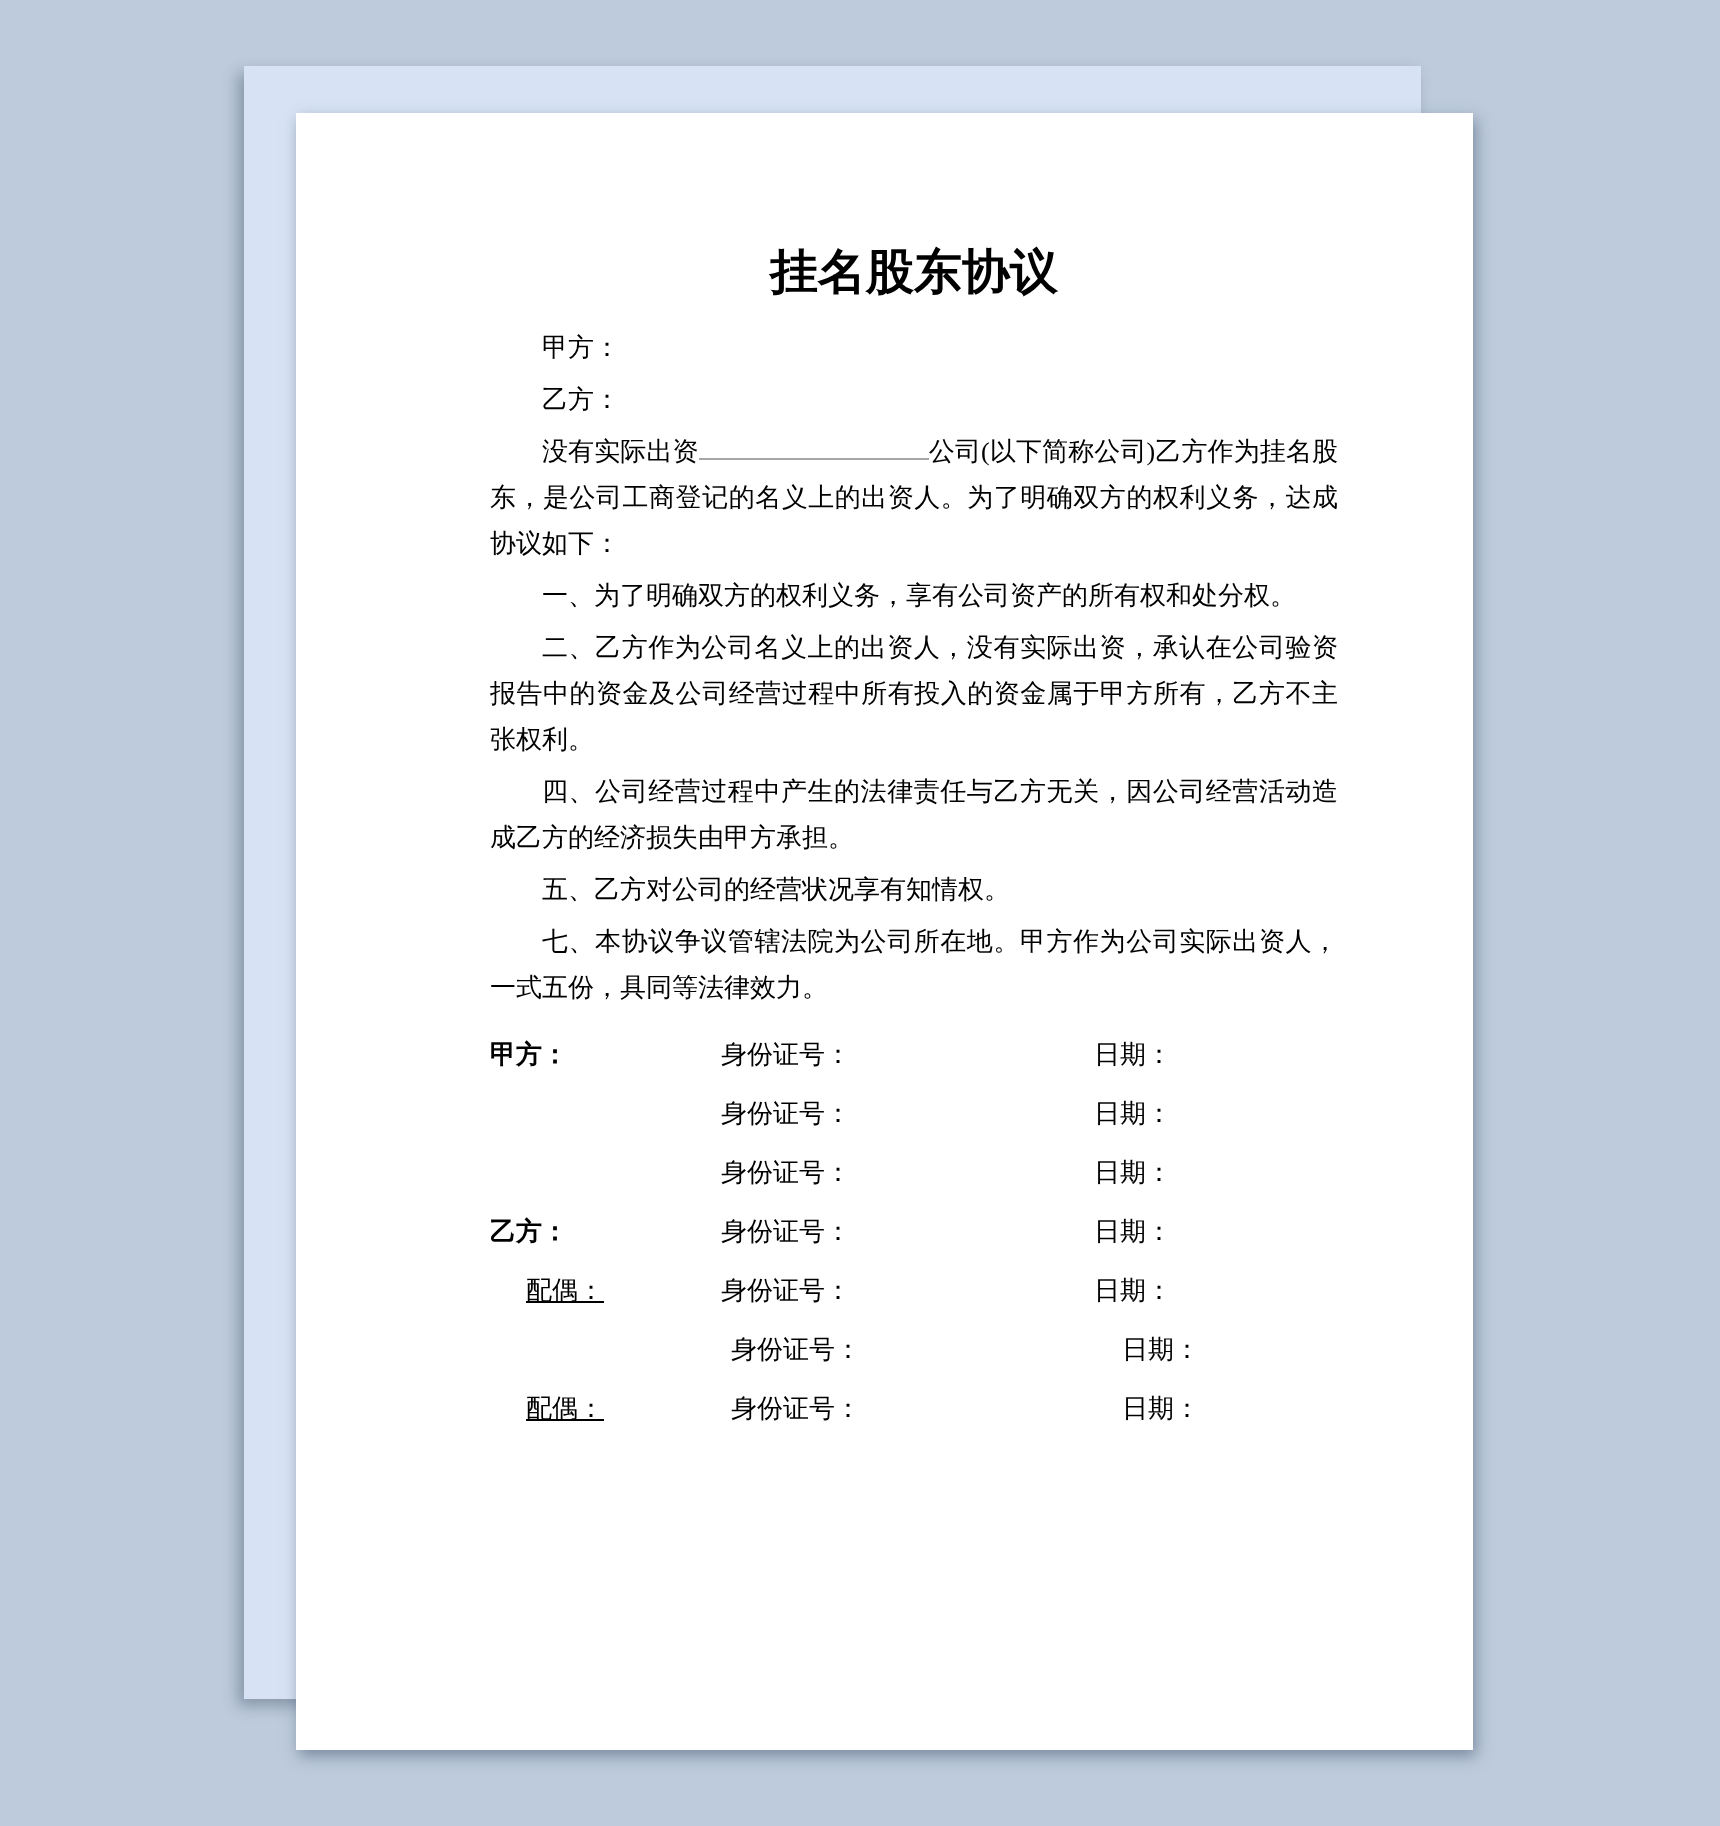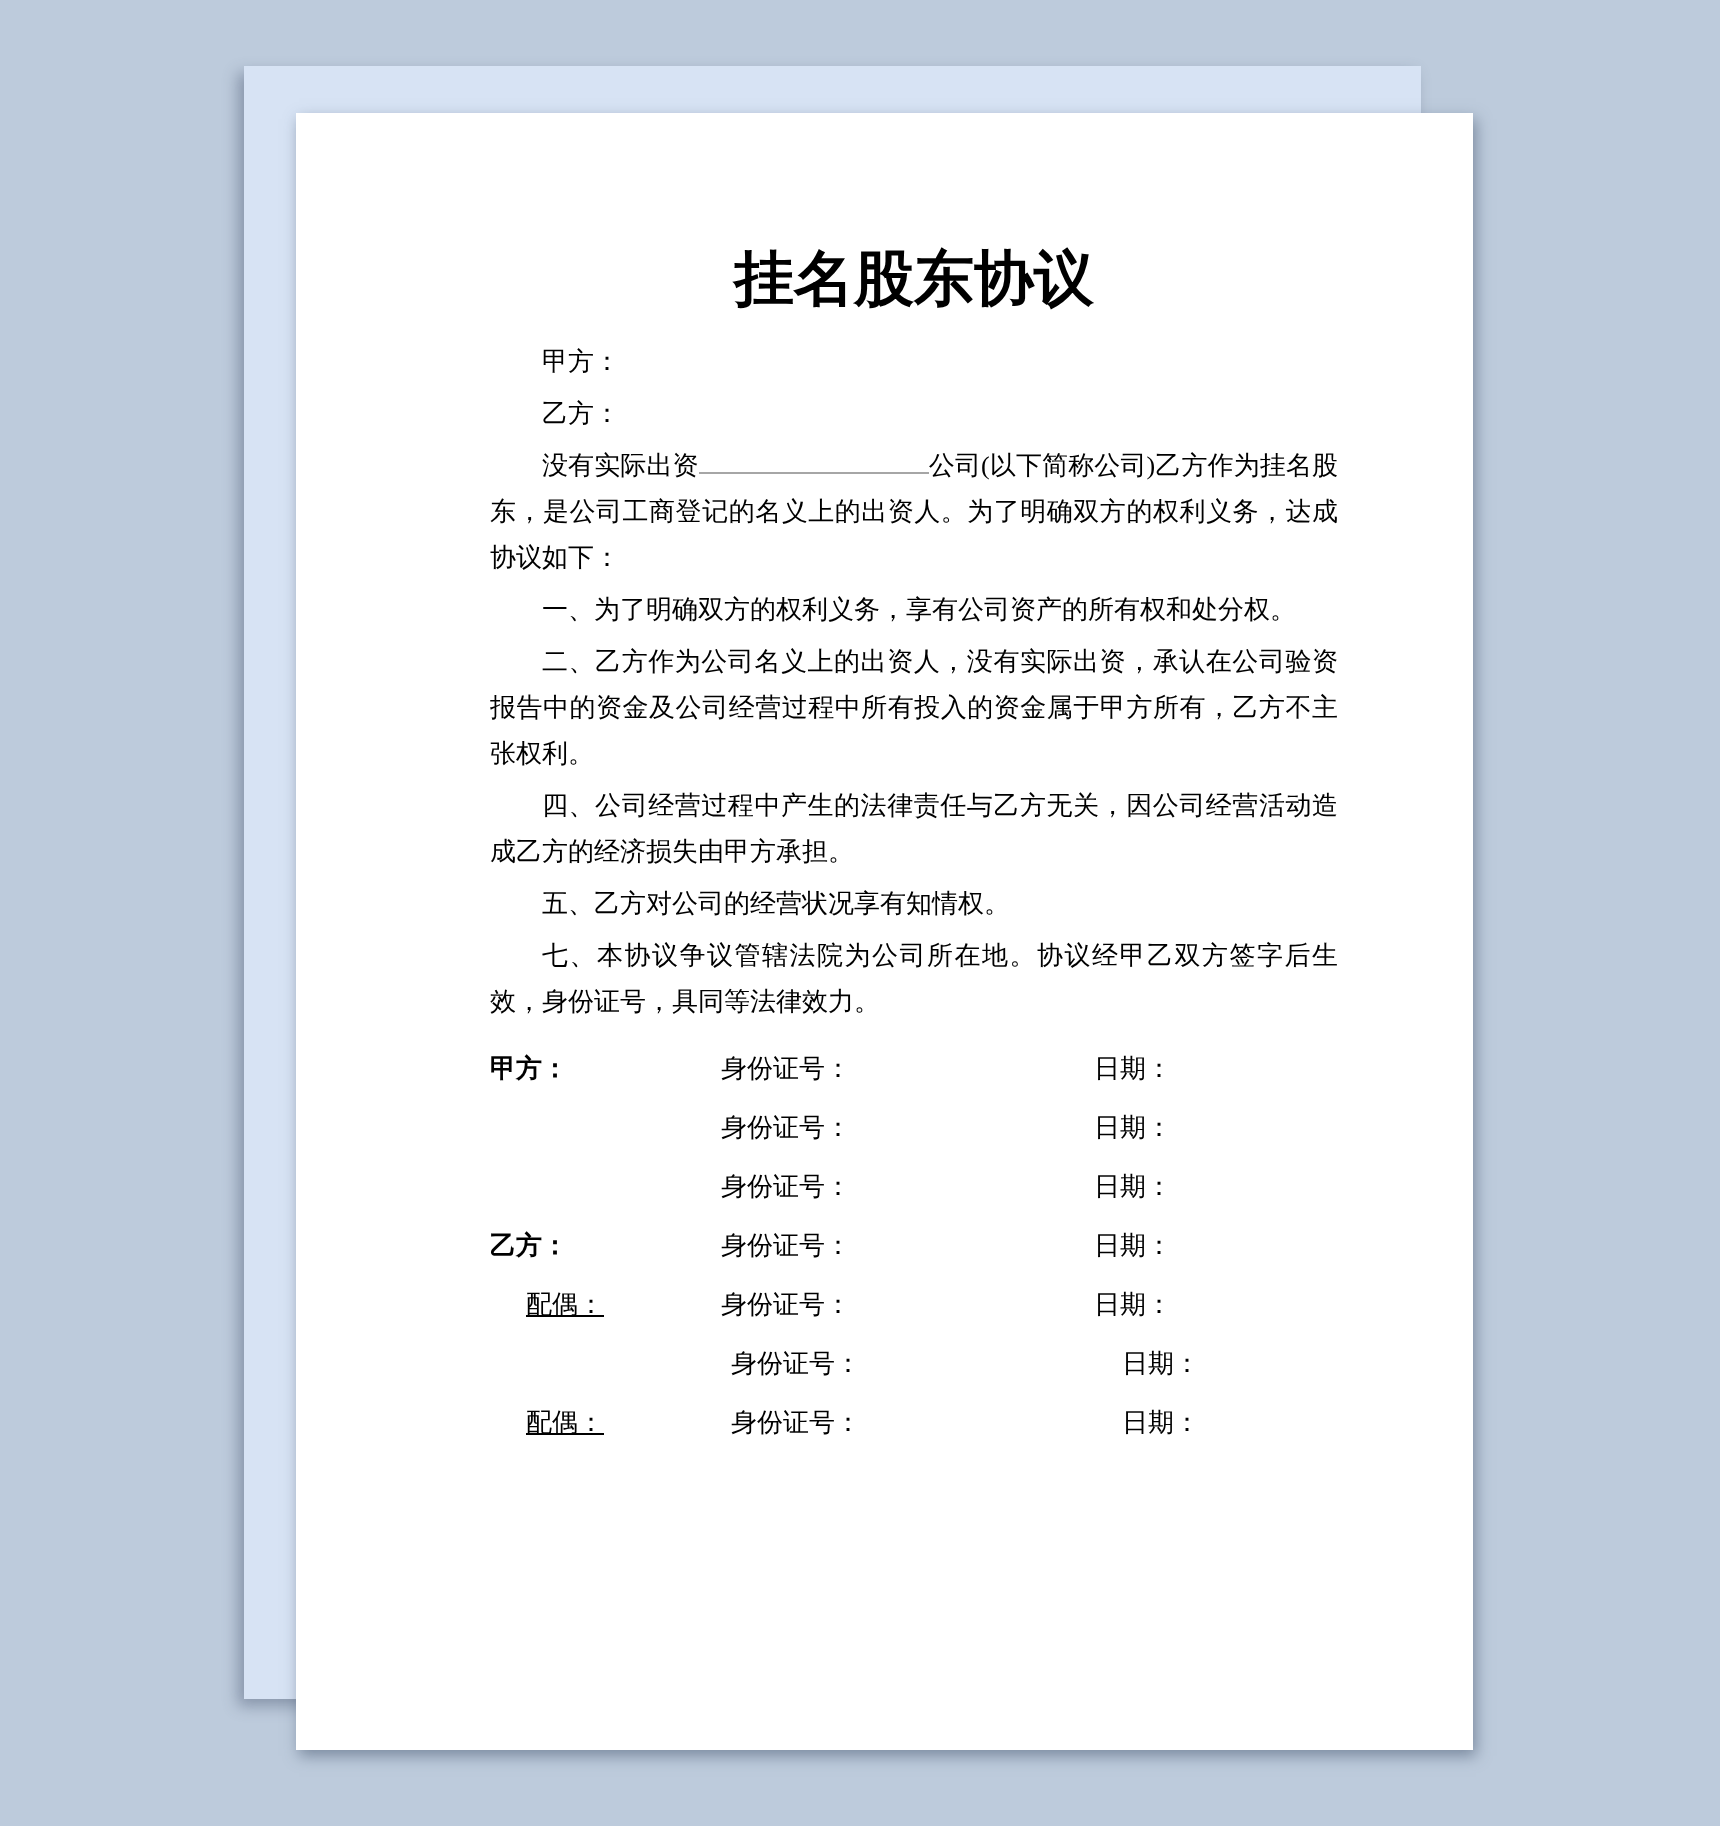--- a/index.html
+++ b/index.html
@@ -33,21 +33,21 @@
     height: 1637px;
     background: #ffffff;
     box-shadow: 3px 6px 14px rgba(70, 85, 110, 0.55);
     box-sizing: border-box;
     padding: 130px 131px 0 194px;
     color: #000;
   }
   .doc-title {
     width: 848px;
     text-align: center;
-    font-size: 60px;
+    font-size: 48px;
     font-weight: bold;
     line-height: 1.2;
     margin: 0 0 24px 0;
   }
   .para {
     width: 848px;
     font-size: 26px;
     line-height: 46px;
     margin: 0 0 6px 0;
     text-indent: 2em;
@@ -95,21 +95,21 @@
     <p class="para">甲方：</p>
 
     <p class="para">乙方：</p>
 
     <p class="para"><span>没有实际出资</span><span class="blank-line"></span><span>公司(以下简称公司)乙方作为挂名股东，是公司工商登记的名义上的出资人。为了明确双方的权利义务，达成协议如下：</span></p>
 
     <p class="para">一、为了明确双方的权利义务，享有公司资产的所有权和处分权。</p>
     <p class="para">二、乙方作为公司名义上的出资人，没有实际出资，承认在公司验资报告中的资金及公司经营过程中所有投入的资金属于甲方所有，乙方不主张权利。</p>
     <p class="para">四、公司经营过程中产生的法律责任与乙方无关，因公司经营活动造成乙方的经济损失由甲方承担。</p>
     <p class="para">五、乙方对公司的经营状况享有知情权。</p>
-    <p class="para">七、本协议争议管辖法院为公司所在地。协议经甲乙双方签字后生效，身份证号，具同等法律效力。</p>
+    <p class="para">七、本协议争议管辖法院为公司所在地。甲方作为公司实际出资人，一式五份，具同等法律效力。</p>
 
     <div class="signature-block">
 
       <div class="sig-row strong">
         <span class="sig-party">甲方：</span>
         <span class="sig-id">身份证号：</span>
         <span class="sig-date">日期：</span>
       </div>
 
       <div class="sig-row">

